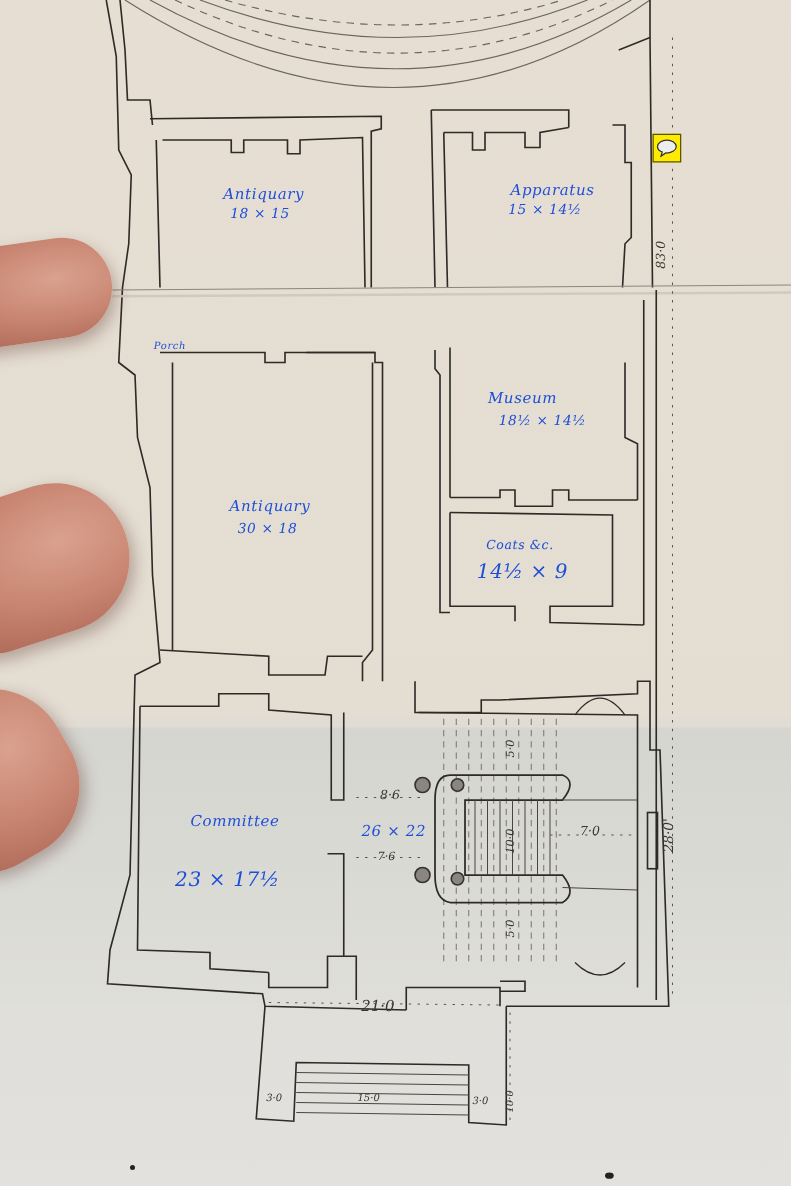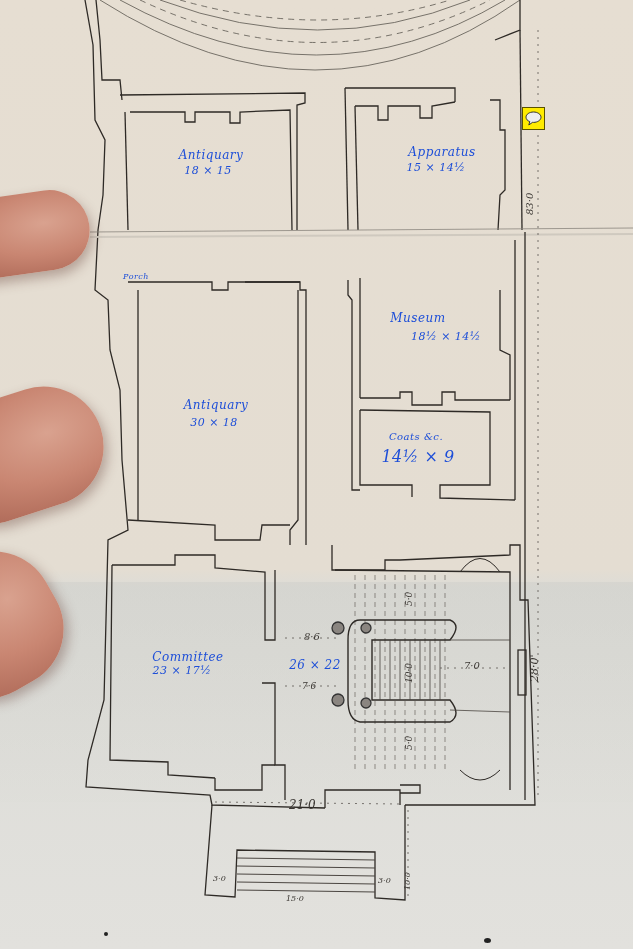--- a/index.html
+++ b/index.html
@@ -150,44 +150,44 @@
 
 <div class="label room-name" style="left:211px;top:148px;">Antiquary</div>
 <div class="label room-dim" style="left:208px;top:164px;">18 × 15</div>
 
 <div class="label room-name" style="left:442px;top:145px;">Apparatus</div>
 <div class="label room-dim" style="left:436px;top:161px;">15 × 14½</div>
 
 <div class="label" style="left:136px;top:256px;font-size:8px;margin-top:16px;">Porch</div>
 
 <div class="label room-name" style="left:418px;top:311px;">Museum</div>
-<div class="label room-dim" style="left:446px;top:330px;">18½ × 14½</div>
+<div class="label room-dim" style="left:434px;top:330px;">18½ × 14½</div>
 
 <div class="label room-name" style="left:216px;top:398px;">Antiquary</div>
 <div class="label room-dim" style="left:214px;top:416px;">30 × 18</div>
 
 <div class="label room-name" style="left:416px;top:431px;font-size:10px;">Coats &amp;c.</div>
 <div class="label room-dim" style="left:418px;top:447px;font-size:16px;">14½ × 9</div>
 
 <div class="label room-name" style="left:188px;top:650px;">Committee</div>
-<div class="label room-dim" style="left:182px;top:664px;font-size:11px;">23 × 17½</div>
+<div class="label room-dim" style="left:182px;top:694px;font-size:16px;">23 × 17½</div>
 
 <div class="label room-dim" style="left:315px;top:658px;font-size:12px;">26 × 22</div>
 
 <div class="dim vdim" style="left:524px;top:215px;">83·0</div>
 <div class="dim vdim" style="left:528px;top:682px;font-size:11px;">28·0'</div>
 <div class="dim" style="left:289px;top:798px;font-size:12px;">21·0</div>
 <div class="dim" style="left:304px;top:631px;text-align:center;">8·6</div>
 <div class="dim" style="left:302px;top:681px;font-size:9px;">7·6</div>
 <div class="dim" style="left:464px;top:660px;">7·0</div>
 <div class="dim vdim" style="left:404px;top:606px;font-size:9px;">5·0</div>
 <div class="dim vdim" style="left:404px;top:683px;font-size:9px;">10·0</div>
 <div class="dim vdim" style="left:404px;top:750px;font-size:9px;">5·0</div>
 <div class="dim" style="left:213px;top:874px;font-size:8px;">3·0</div>
-<div class="dim" style="left:286px;top:874px;font-size:8px;margin-top:20px;">15·0</div>
+<div class="dim" style="left:286px;top:874px;font-size:8px;">15·0</div>
 <div class="dim" style="left:378px;top:876px;font-size:8px;">3·0</div>
 <div class="dim vdim" style="left:403px;top:890px;font-size:8px;">10·0</div>
 
 <div class="comment-icon">
   <svg width="17" height="15" viewBox="0 0 17 15">
     <path d="M8.5,1 C4.4,1 1,3.3 1,6.2 C1,8.2 2.6,9.8 4.8,10.6 L3.8,14 L7.6,11.3 C7.9,11.3 8.2,11.4 8.5,11.4 C12.6,11.4 16,9.1 16,6.2 C16,3.3 12.6,1 8.5,1 Z" fill="#eeeeee" stroke="#333" stroke-width="1"></path>
   </svg>
 </div>
 
 <div class="finger" style="left:-60px;top:195px;width:150px;height:80px;transform:rotate(-8deg);"></div>

